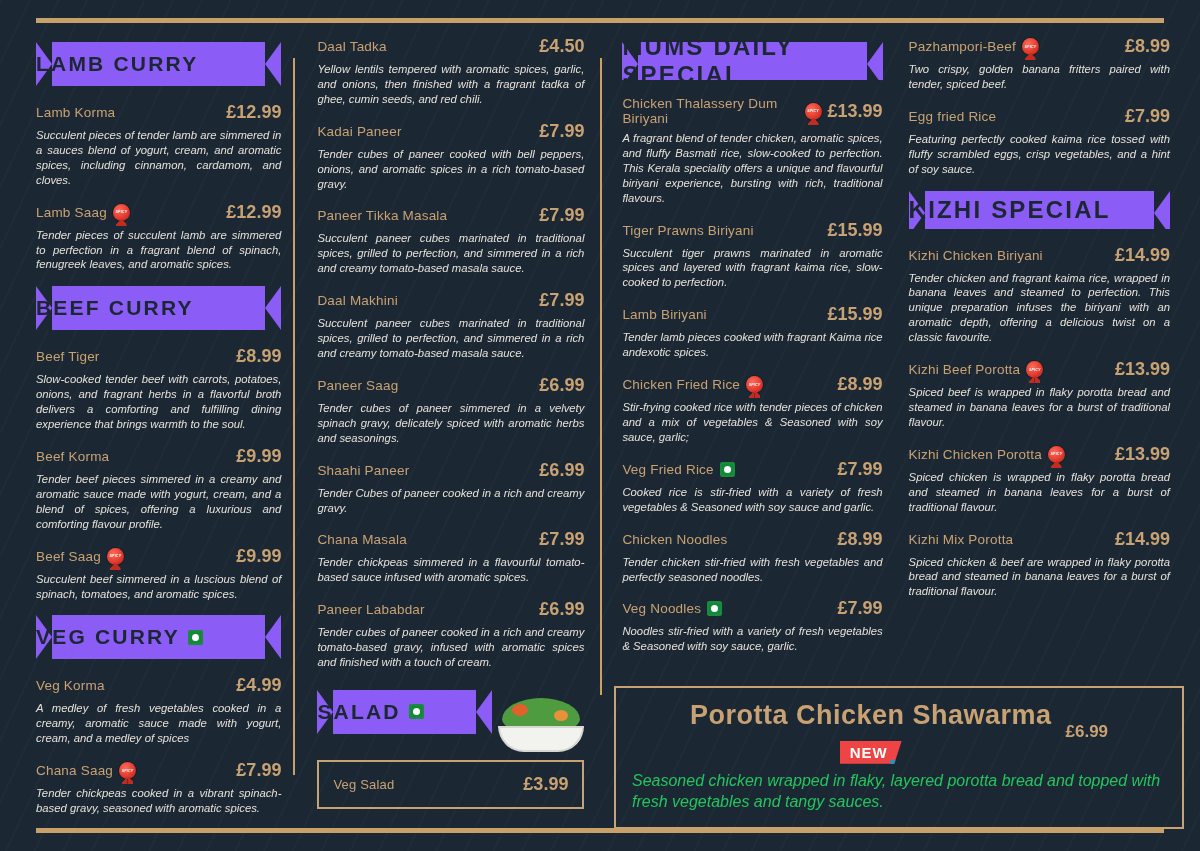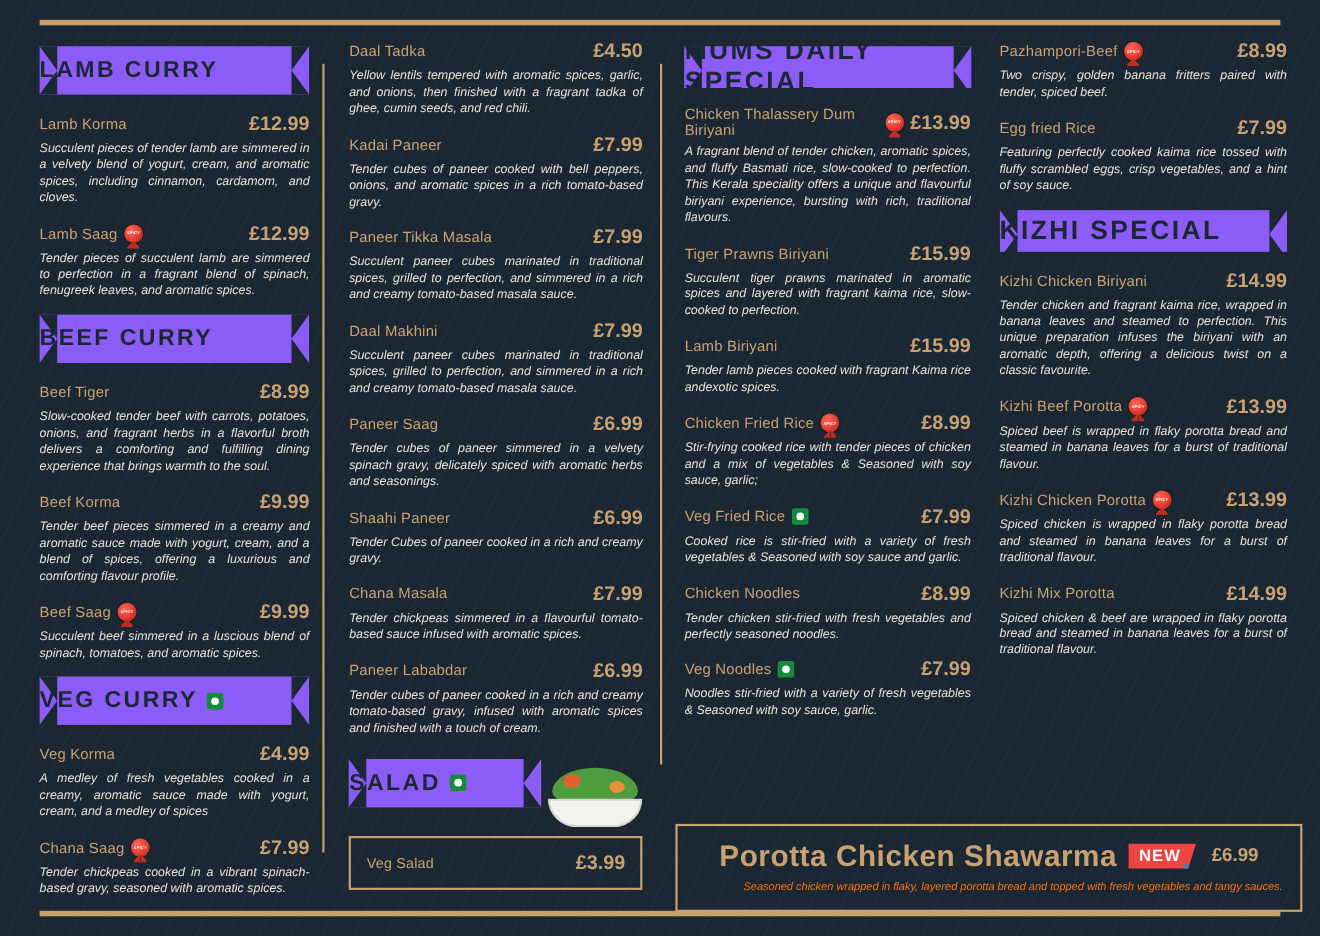--- a/index.html
+++ b/index.html
@@ -138,36 +138,36 @@
   }
   .boxed .item-name{ font-size:13px; }
 
   
   .promo{
     position:absolute; left:614px; right:16px; bottom:22px;
     border:2px solid #c9a273; padding:12px 16px 14px 16px;
   }
   .promo-title{
     color:#c9a273; font-size:27px; font-weight:bold; letter-spacing:0.5px;
-    display:flex; align-items:center; gap:10px; justify-content:center;
+    display:flex; align-items:center; gap:10px; justify-content:center;flex-direction:column;
   }
   .promo-row{ display:flex; align-items:center; justify-content:center; gap:14px; }
   .promo-price{ color:#c9a273; font-size:17px; font-weight:bold; }
   .new-badge{
     position:relative; background:#ef4444; color:#fff; font-weight:bold;
     font-size:15px; letter-spacing:1px; padding:3px 14px 3px 10px;
     clip-path: polygon(0 0, 100% 0, 88% 100%, 0 100%);
     transform:skewX(-0deg);
   }
   .new-badge:after{
     content:""; position:absolute; right:-14px; bottom:-6px; width:26px;height:10px;
     background:#2b90c0; clip-path:polygon(0 0,100% 0,70% 100%,0 60%);
   }
   .promo-desc{
-    margin-top:6px; text-align:right; font-style:italic; font-size:10px; color:#f97316; line-height:1.35;
+    margin-top:6px; text-align:left; font-style:italic; font-size:16px; color:#22c55e; line-height:1.35;
   }
   .col3 .inner{ padding-right:4px; }
 </style>
 </head>
 <body>
 
 <div class="bg-stripes"></div>
 
 <div class="page">
 
@@ -182,21 +182,21 @@
         <span class="rtxt">LAMB CURRY</span>
       </div>
 
       <div class="item">
         <div class="item-head">
           <span class="item-name">
             <span>Lamb Korma</span>
           </span>
           <span class="item-price">£12.99</span>
         </div>
-        <div class="item-desc">Succulent pieces of tender lamb are simmered in a velvety blend of yogurt, cream, and aromatic spices, including cinnamon, cardamom, and cloves.</div>
+        <div class="item-desc">Succulent pieces of tender lamb are simmered in a sauces blend of yogurt, cream, and aromatic spices, including cinnamon, cardamom, and cloves.</div>
       </div>
 
       <div class="item">
         <div class="item-head">
           <span class="item-name">
             <span>Lamb Saag</span>
             <i class="spicy"></i>
           </span>
           <span class="item-price">£12.99</span>
         </div>

